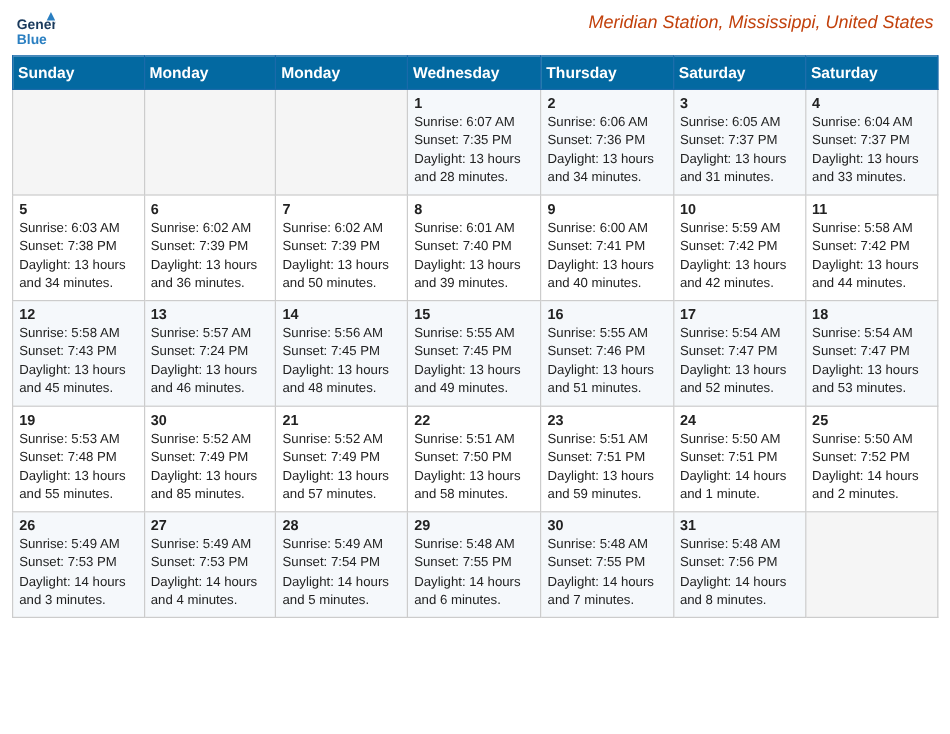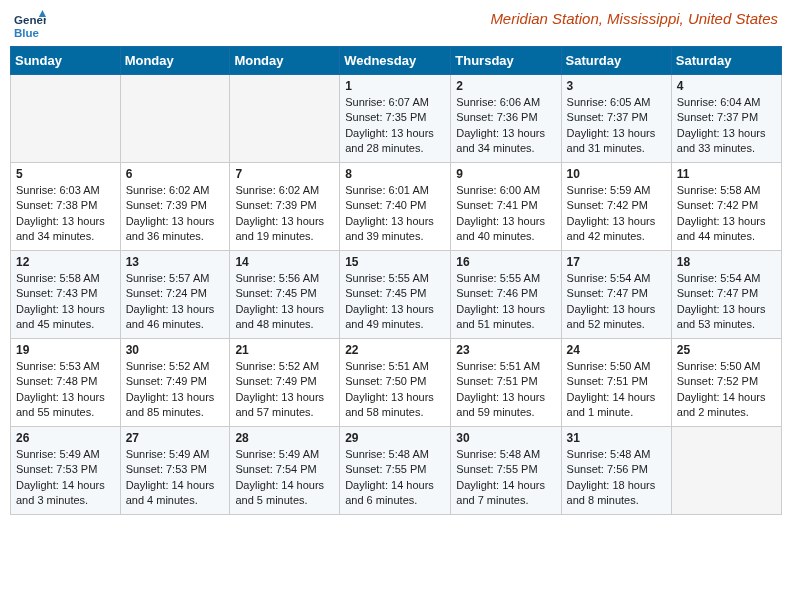--- a/index.html
+++ b/index.html
@@ -138,21 +138,21 @@
         <td>
           <span class="day-number">5</span>
           <div class="cell-text"><span>Sunrise: 6:03 AM</span><br><span>Sunset: 7:38 PM</span><br><span>Daylight: 13 hours and 34 minutes.</span></div>
         </td>
         <td>
           <span class="day-number">6</span>
           <div class="cell-text"><span>Sunrise: 6:02 AM</span><br><span>Sunset: 7:39 PM</span><br><span>Daylight: 13 hours and 36 minutes.</span></div>
         </td>
         <td>
           <span class="day-number">7</span>
-          <div class="cell-text"><span>Sunrise: 6:02 AM</span><br><span>Sunset: 7:39 PM</span><br><span>Daylight: 13 hours and 19 minutes.</span></div>
+          <div class="cell-text"><span>Sunrise: 6:02 AM</span><br><span>Sunset: 7:39 PM</span><br><span>Daylight: 13 hours and 50 minutes.</span></div>
         </td>
         <td>
           <span class="day-number">8</span>
           <div class="cell-text"><span>Sunrise: 6:01 AM</span><br><span>Sunset: 7:40 PM</span><br><span>Daylight: 13 hours and 39 minutes.</span></div>
         </td>
         <td>
           <span class="day-number">9</span>
           <div class="cell-text"><span>Sunrise: 6:00 AM</span><br><span>Sunset: 7:41 PM</span><br><span>Daylight: 13 hours and 40 minutes.</span></div>
         </td>
         <td>
@@ -240,18 +240,18 @@
         <td>
           <span class="day-number">29</span>
           <div class="cell-text"><span>Sunrise: 5:48 AM</span><br><span>Sunset: 7:55 PM</span><br><span>Daylight: 14 hours and 6 minutes.</span></div>
         </td>
         <td>
           <span class="day-number">30</span>
           <div class="cell-text"><span>Sunrise: 5:48 AM</span><br><span>Sunset: 7:55 PM</span><br><span>Daylight: 14 hours and 7 minutes.</span></div>
         </td>
         <td>
           <span class="day-number">31</span>
-          <div class="cell-text"><span>Sunrise: 5:48 AM</span><br><span>Sunset: 7:56 PM</span><br><span>Daylight: 18 hours and 8 minutes.</span></div>
+          <div class="cell-text"><span>Sunrise: 5:48 AM</span><br><span>Sunset: 7:56 PM</span><br><span>Daylight: 14 hours and 8 minutes.</span></div>
         </td>
         <td class="empty-cell"></td>
       </tr>
     </tbody>
 </table>
 
 </body></html>

